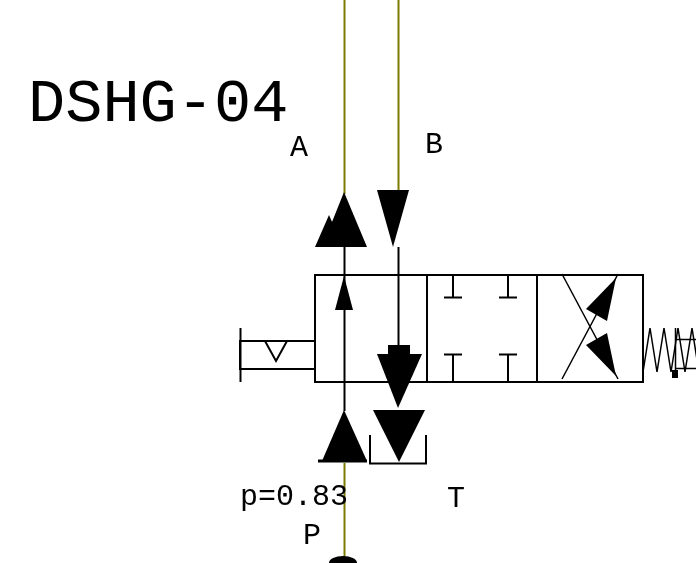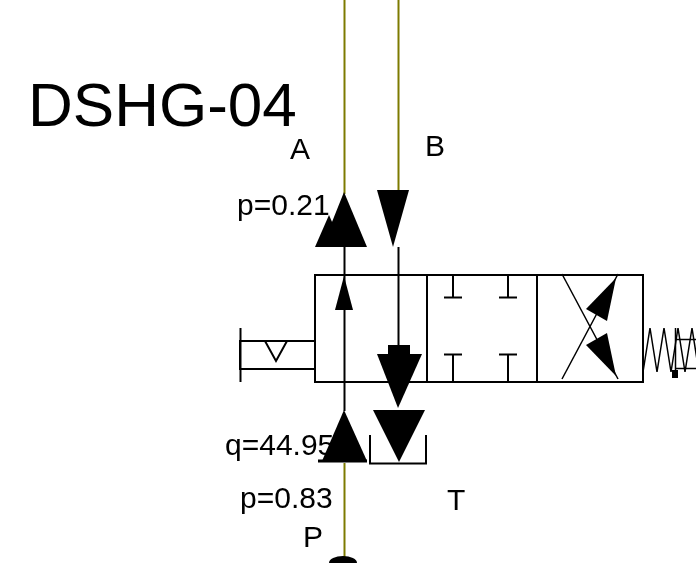--- a/index.html
+++ b/index.html
@@ -1,18 +1,18 @@
 <!DOCTYPE html>
 <html><head>
 <meta charset="utf-8">
 <style>
   html,body{margin:0;padding:0;background:#fff;}
   .stage{
     position:relative;width:696px;height:563px;background:#ffffff;
-    overflow:hidden;font-family:Liberation Sans, sans-serif;color:#000;
+    overflow:hidden;font-family:Liberation Mono, monospace;color:#000;
   }
   .stage svg{position:absolute;left:0;top:0;}
   .title{
     position:absolute;left:28px;top:71px;font-size:62px;line-height:1.1;
     white-space:nowrap;color:#000;
   }
   .lbl{
     position:absolute;font-size:30px;line-height:1.1;white-space:nowrap;color:#000;
   }
   .lbl-a{left:290px;top:132px;}
@@ -99,18 +99,16 @@
 
     <g fill="#000">
       <polygon points="344,410 367,461 322,461"></polygon>
       <line x1="318" y1="461" x2="367" y2="461" stroke="#000" stroke-width="3"></line>
     </g>
   </svg>
 
   <div class="title">DSHG-04</div>
   <div class="lbl lbl-a">A</div>
   <div class="lbl lbl-b">B</div>
-  <div class="lbl lbl-pa">p=0.21</div>
-  <div class="lbl lbl-q">q=44.95</div>
   <div class="lbl lbl-pp">p=0.83</div>
   <div class="lbl lbl-p">P</div>
   <div class="lbl lbl-t">T</div>
 </div>
 
 </body></html>

